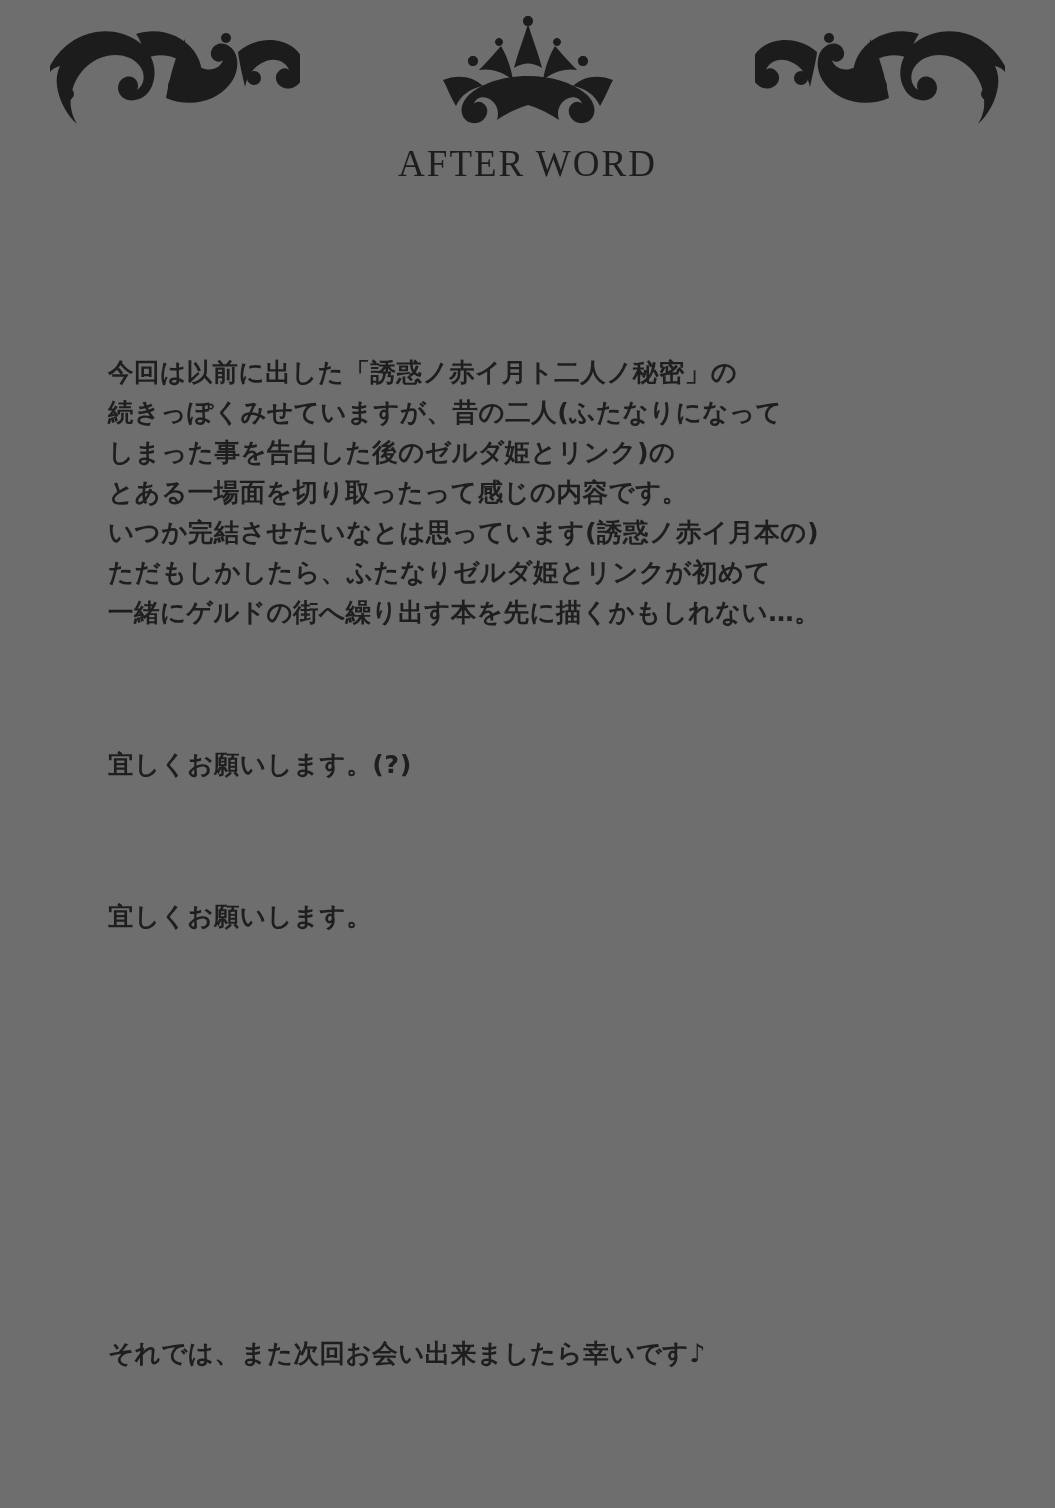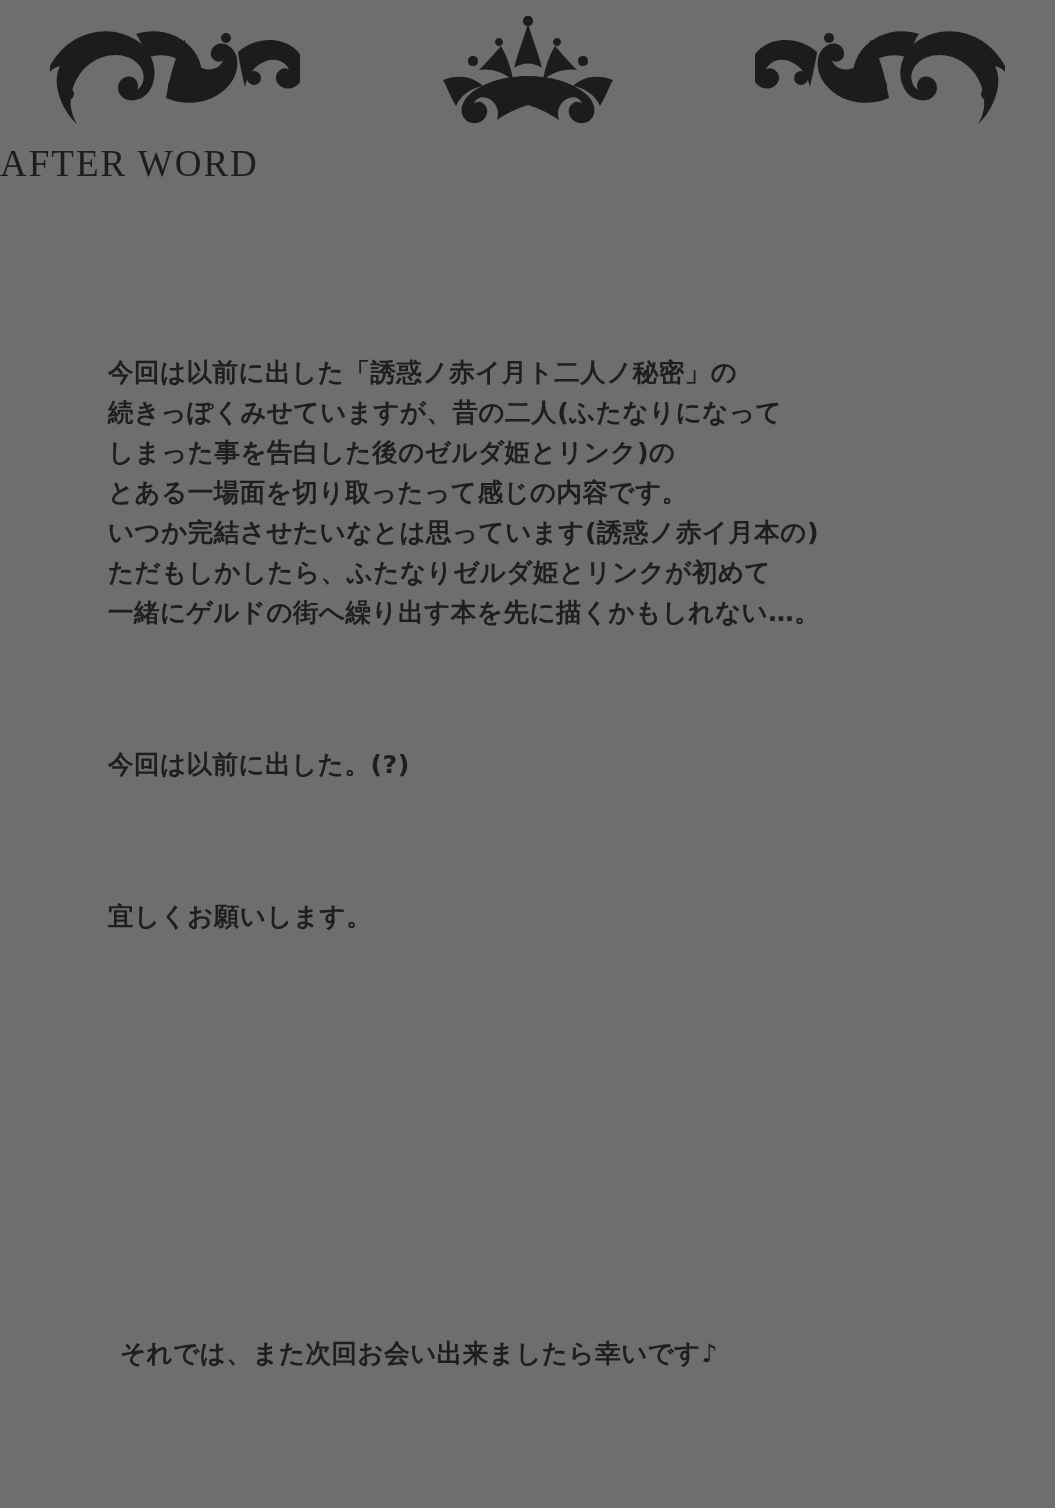--- a/index.html
+++ b/index.html
@@ -52,21 +52,21 @@
     width: 100%;
     height: 100%;
   }
 
   
   .title {
     position: absolute;
     top: 142px;
     left: 0;
     right: 0;
-    text-align: left;
+    text-align: center;
     font-family: "Liberation Serif", serif;
     font-size: 37px;
     letter-spacing: 2px;
     color: #1d1d1d;
     font-weight: 400;
   }
 
   
   .afterword-body {
     position: absolute;
@@ -81,21 +81,21 @@
     letter-spacing: 0.5px;
     white-space: pre-wrap;
   }
   .para {
     margin: 0 0 32px 0;
     white-space: pre-wrap;
   }
   .closing {
     position: absolute;
     top: 1333px;
-    left: 120px;
+    left: 108px;
     width: 880px;
     color: #1e1e1e;
     font-family: "DejaVu Sans", sans-serif;
     font-size: 25.5px;
     line-height: 40px;
     font-weight: 700;
     letter-spacing: 0.5px;
   }
 </style>
 </head>
@@ -148,21 +148,21 @@
   <div class="title">AFTER WORD</div>
 
   <div class="afterword-body">
     <p class="para">今回は以前に出した「誘惑ノ赤イ月ト二人ノ秘密」の
 続きっぽくみせていますが、昔の二人(ふたなりになって
 しまった事を告白した後のゼルダ姫とリンク)の
 とある一場面を切り取ったって感じの内容です。
 いつか完結させたいなとは思っています(誘惑ノ赤イ月本の)
 ただもしかしたら、ふたなりゼルダ姫とリンクが初めて
 一緒にゲルドの街へ繰り出す本を先に描くかもしれない…。</p>
-    <p class="para">今回は以前に出した。(?)</p>
+    <p class="para">宜しくお願いします。(?)</p>
     <p class="para">宜しくお願いします。</p>
     
     
   </div>
 
   <div class="closing">それでは、また次回お会い出来ましたら幸いです♪</div>
 
 </div>
 
 </body></html>

